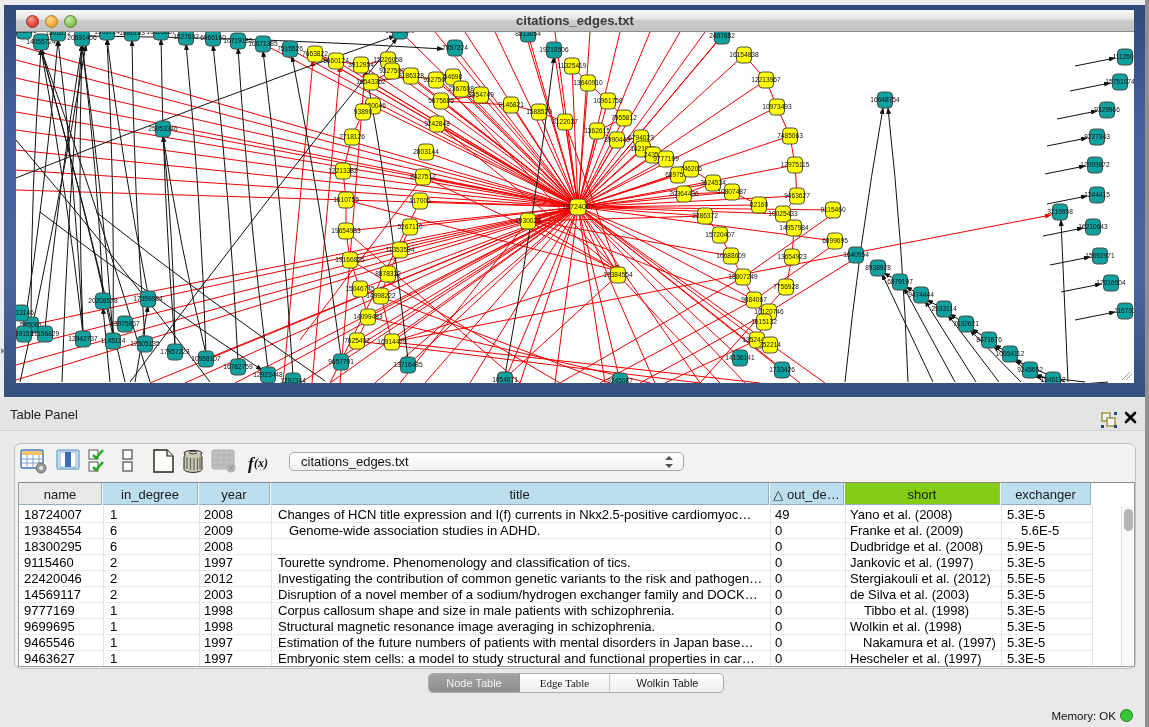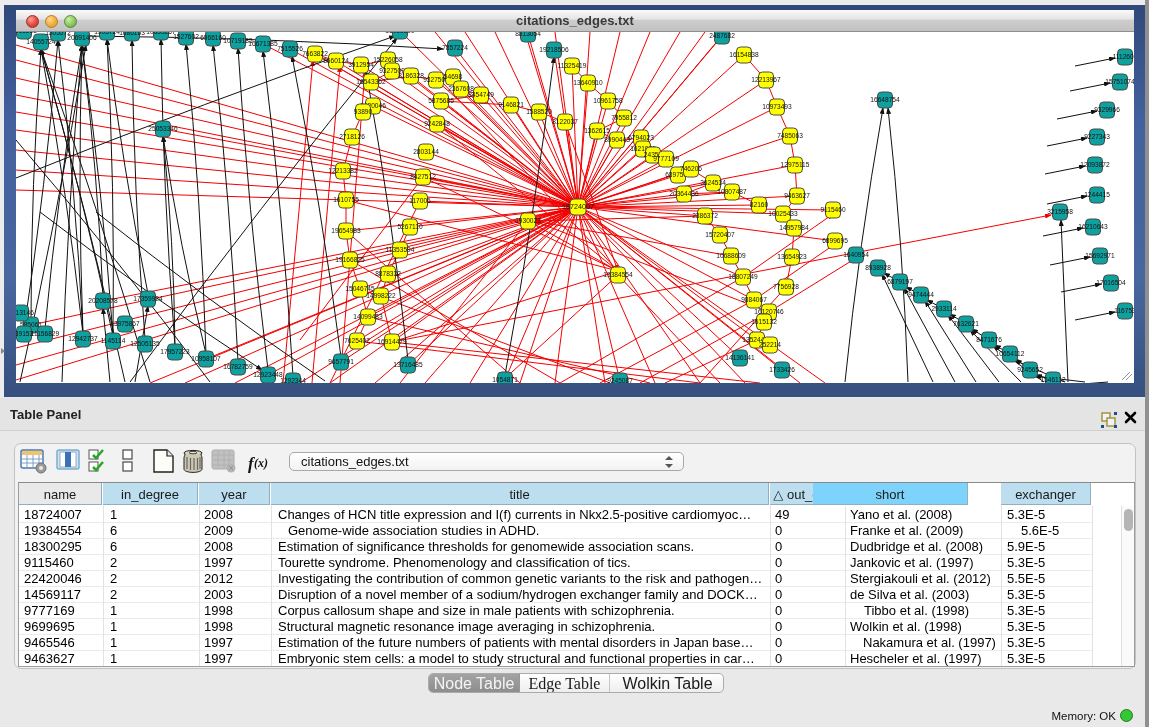--- a/index.html
+++ b/index.html
@@ -10,42 +10,42 @@
   border-bottom:1px solid #8e8e8e; }
 .tl { position:absolute; top:4.5px; width:13px; height:13px; border-radius:50%; }
 #tl1 { left:10px; background:radial-gradient(circle at 35% 30%,#f9a09a,#e4493e 55%,#cf3327); border:1px solid #9e2b22;}
 #tl2 { left:29px; background:radial-gradient(circle at 35% 30%,#fcd98f,#f2ad3d 55%,#dd9420); border:1px solid #b57d18;}
 #tl3 { left:48px; background:radial-gradient(circle at 35% 30%,#cdeca6,#8bc95f 55%,#64a53c); border:1px solid #568635;}
 #wtitle { position:absolute; top:3px; left:0; width:100%; text-align:center;
   font-size:13px; font-weight:bold; color:#3a3a3a; }
 #canvas { position:absolute; left:12px; top:27px; width:1118px; height:351px; background:#fff; }
 #tablepanel { position:absolute; left:0; top:397px; width:1145px; height:330px; background:#e9e9e9; }
 #tphead { position:absolute; left:0; top:1px; width:100%; height:33px;
-  background:#e4e4e4; border-bottom:1px solid #d0d0d0;font-weight:bold;}
+  background:#e4e4e4; border-bottom:1px solid #d0d0d0;}
 #tphead span { position:absolute; left:10px; top:9px; font-size:13px; color:#222; }
 
 #toolpanel { position:absolute; left:14px; top:46px; width:1122px; height:226px;
   background:#f2f2f2; border:1px solid #c2c2c2; border-radius:7px; }
 #combo { position:absolute; left:289px; top:55px; width:395px; height:19px;
   background:linear-gradient(180deg,#ffffff,#f2f2f2); border:1px solid #a9a9a9; border-radius:5px;
   font-size:13px; color:#111; padding:1px 0 0 11px; }
 #tablebox { position:absolute; left:18px; top:85px; width:1117px; height:185px;
   background:#fff; border:1px solid #9c9c9c; border-top:1px solid #8a8a8a; overflow:hidden; }
 .hcell { position:absolute; top:0; height:22px; border-right:1px solid #8fb0c0;
   border-bottom:1px solid #8fb0c0; font-size:13px; color:#1a1a1a; text-align:center;
   line-height:23px; }
 .trow { position:absolute; left:0; width:1073px; height:16px; border-bottom:1px solid #ebebeb; }
 .cell { position:absolute; top:0; height:15px; font-size:13px; color:#000;
   white-space:nowrap; overflow:hidden; line-height:16px; }
 #vscroll { position:absolute; left:1102px; top:23px; width:13px; height:161px; background:#fafafa; border-left:1px solid #e0e0e0;}
 #vthumb { position:absolute; left:2px; top:3px; width:9px; height:22px; background:#b5b5b5; border-radius:5px; }
 #tabs { position:absolute; left:428px; top:673px; width:296px; height:20px;
   border:1px solid #ababab; border-radius:5px; background:linear-gradient(180deg,#ffffff,#eeeeee);
   overflow:hidden; }
-.seg { position:absolute; top:0; height:20px; font-size:16px; text-align:center; line-height:19px; color:#1a1a1a;}
+.seg { position:absolute; top:0; height:20px; font-size:11px; text-align:center; line-height:19px; color:#1a1a1a;}
 #seg1 { left:0; width:91px; background:linear-gradient(180deg,#a3a3a3,#8b8b8b); color:#f5f5f5; border-right:1px solid #979797;}
 #seg2 { left:91px; width:90px; border-right:1px solid #c6c6c6;font-family:Liberation Serif, serif; }
 #seg3 { left:181px; width:115px; }
 #memory { position:absolute; left:1026px; top:710px; width:90px; text-align:right; font-size:11.5px; color:#111; }
 #memdot { position:absolute; left:1120px; top:709px; width:13px; height:13px; border-radius:50%;
   background:#35c835; border:1.5px solid #1f7a1f; }
 #rstrip { position:absolute; left:1145px; top:0; width:4px; height:727px; background:#909090; }
 #tstrip { position:absolute; left:0; top:0; width:1149px; height:5px; background:#ececec; }
 #lstrip { position:absolute; left:0; top:5px; width:4px; height:392px; background:#ececec; }
 #larrow { position:absolute; left:1px; top:348px; width:0; height:0; border-top:3px solid transparent; border-bottom:3px solid transparent; border-left:4px solid #888; }
@@ -627,45 +627,44 @@
         <path d="M6 1L10 5H2z" fill="#555"></path>
           <path d="M6 13L2 9h8z" fill="#555"></path>
       </svg>
     </div>
     <div id="tablebox">
       <div class="hcell" style="left:0px;width:83px;background:#e9e9e9">name</div>
         <div class="hcell" style="left:84px;width:95px;background:#bcdeee">in_degree</div>
         <div class="hcell" style="left:180px;width:71px;background:#bcdeee">year</div>
         <div class="hcell" style="left:252px;width:498px;background:#bcdeee">title</div>
         <div class="hcell" style="left:751px;width:74px;background:#bcdeee">△ out_de…</div>
-        <div class="hcell" style="left:794px;width:155px;background:#7dd3fc">short</div>
+        <div class="hcell" style="left:826px;width:155px;background:#84cc16">short</div>
         <div class="hcell" style="left:982px;width:90px;background:#bcdeee">exchanger</div>
       <div class="trow" style="top:24px">
           <div class="cell" style="left:0px;width:79px;padding-left:5px">18724007</div>
           <div class="cell" style="left:84px;width:89px;padding-left:7px">1</div>
           <div class="cell" style="left:180px;width:67px;padding-left:5px">2008</div>
           <div class="cell" style="left:252px;width:492px;padding-left:7px">Changes of HCN title expression and I(f) currents in Nkx2.5-positive cardiomyoc…</div>
           <div class="cell" style="left:751px;width:70px;padding-left:5px">49</div>
           <div class="cell" style="left:826px;width:151px;padding-left:5px">Yano et al. (2008)</div>
           <div class="cell" style="left:982px;width:85px;padding-left:6px">5.3E-5</div>
         </div>
 <div class="trow" style="top:40px">
           <div class="cell" style="left:0px;width:79px;padding-left:5px">19384554</div>
           <div class="cell" style="left:84px;width:89px;padding-left:7px">6</div>
           <div class="cell" style="left:180px;width:67px;padding-left:5px">2009</div>
-          <div class="cell" style="left:244px;width:492px;padding-left:25px">Genome-wide association studies in ADHD.</div>
+          <div class="cell" style="left:252px;width:492px;padding-left:18px">Genome-wide association studies in ADHD.</div>
           <div class="cell" style="left:751px;width:70px;padding-left:5px">0</div>
           <div class="cell" style="left:826px;width:151px;padding-left:5px">Franke et al. (2009)</div>
           <div class="cell" style="left:982px;width:85px;padding-left:20px">5.6E-5</div>
         </div>
 <div class="trow" style="top:56px">
           <div class="cell" style="left:0px;width:79px;padding-left:5px">18300295</div>
           <div class="cell" style="left:84px;width:89px;padding-left:7px">6</div>
           <div class="cell" style="left:180px;width:67px;padding-left:5px">2008</div>
-          <div class="cell" style="left:252px;width:492px;padding-left:7px">Estimation of significance thresholds for genomewide association scans.</div>
           <div class="cell" style="left:751px;width:70px;padding-left:5px">0</div>
           <div class="cell" style="left:826px;width:151px;padding-left:5px">Dudbridge et al. (2008)</div>
           <div class="cell" style="left:982px;width:85px;padding-left:6px">5.9E-5</div>
         </div>
 <div class="trow" style="top:72px">
           <div class="cell" style="left:0px;width:79px;padding-left:5px">9115460</div>
           <div class="cell" style="left:84px;width:89px;padding-left:7px">2</div>
           <div class="cell" style="left:180px;width:67px;padding-left:5px">1997</div>
           <div class="cell" style="left:252px;width:492px;padding-left:7px">Tourette syndrome. Phenomenology and classification of tics.</div>
           <div class="cell" style="left:751px;width:70px;padding-left:5px">0</div>

